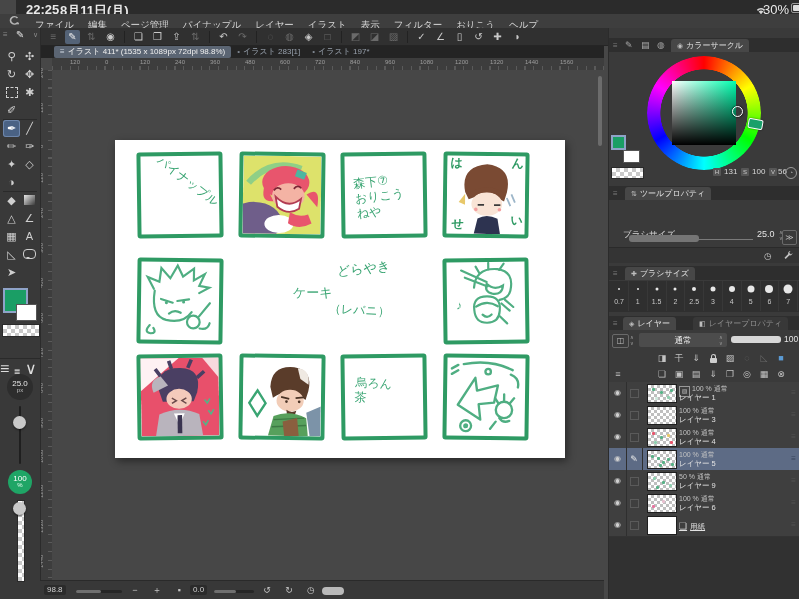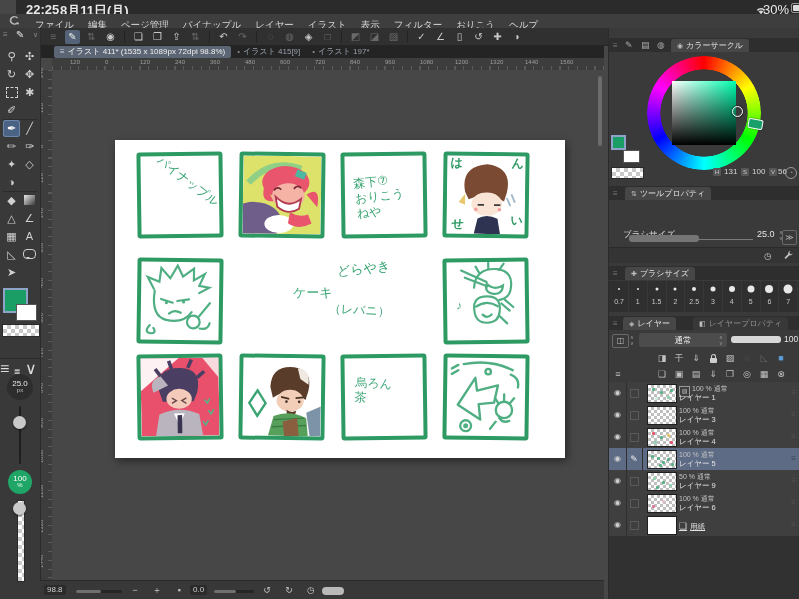--- a/index.html
+++ b/index.html
@@ -180,21 +180,21 @@
           <circle cx="10" cy="8.6" r="1" fill="#b5b5b5"></circle>
         </svg>
     </span>
     <span class="menuitems" id="menu-items"><span class="mitem">ファイル</span><span class="mitem">編集</span><span class="mitem">ページ管理</span><span class="mitem">パイナップル</span><span class="mitem">レイヤー</span><span class="mitem">イラスト</span><span class="mitem">表示</span><span class="mitem">フィルター</span><span class="mitem">おりこう</span><span class="mitem">ヘルプ</span></span>
   </div>
 
   <div class="toolbarrow" id="toolbar-buttons"><span class="tbtn dim">≡</span><span class="tbtn act">✎</span><span class="tbtn dim">⇅</span><span class="tbtn">◉</span><span class="tsep"></span><span class="tbtn">❏</span><span class="tbtn">❐</span><span class="tbtn">⇪</span><span class="tbtn dim">⇅</span><span class="tsep"></span><span class="tbtn">↶</span><span class="tbtn dim">↷</span><span class="tsep"></span><span class="tbtn dim">◌</span><span class="tbtn dim">◍</span><span class="tbtn">◈</span><span class="tbtn dim">□</span><span class="tsep"></span><span class="tbtn dim">◩</span><span class="tbtn dim">◪</span><span class="tbtn dim">▨</span><span class="tsep"></span><span class="tbtn">✓</span><span class="tbtn">∠</span><span class="tbtn">▯</span><span class="tbtn">↺</span><span class="tbtn">✚</span><span class="tbtn">◑</span></div>
   <span class="panelnav" style="left:748px;">›</span>
   <span class="panelnav" style="left:764px;">»</span>
 
-  <div class="tabbar" id="tabs"><span class="dtab active"><span class="ticon">≡</span><span>イラスト 411* (1535 x 1089px 72dpi 98.8%)</span></span><span class="dtab"><span class="bullet">•</span><span>イラスト 415[9]</span></span><span class="dtab"><span class="bullet">•</span><span>イラスト 197*</span></span></div>
+  <div class="tabbar" id="tabs"><span class="dtab active"><span class="ticon">≡</span><span>イラスト 411* (1535 x 1089px 72dpi 98.8%)</span></span><span class="dtab"><span class="bullet">•</span><span>イラスト 283[1]</span></span><span class="dtab"><span class="bullet">•</span><span>イラスト 197*</span></span></div>
 
   <div class="hruler" id="hruler">
       <span class="lbl" style="left: 18px;">120</span>
       <span class="lbl" style="left: 53px;">0</span>
       <span class="lbl" style="left: 88px;">120</span>
       <span class="lbl" style="left: 123px;">240</span>
       <span class="lbl" style="left: 158px;">360</span>
       <span class="lbl" style="left: 193px;">480</span>
       <span class="lbl" style="left: 228px;">600</span>
       <span class="lbl" style="left: 263px;">720</span>

